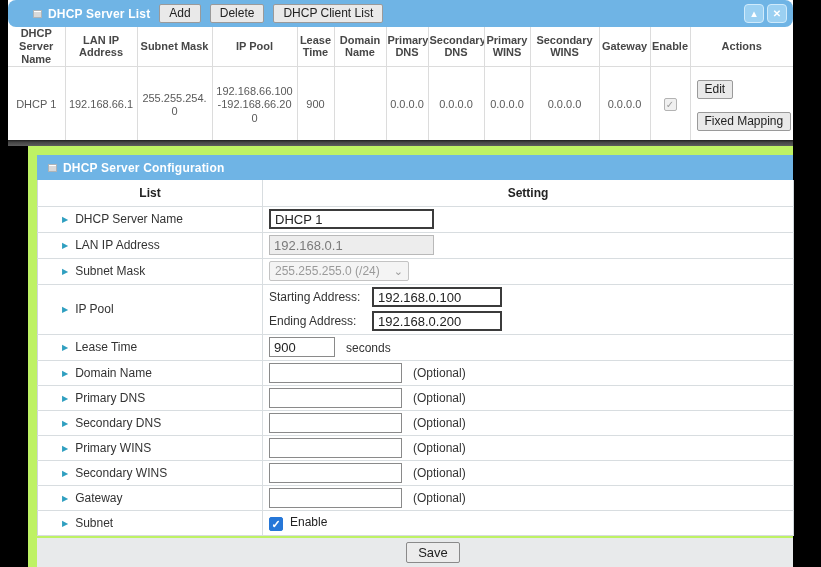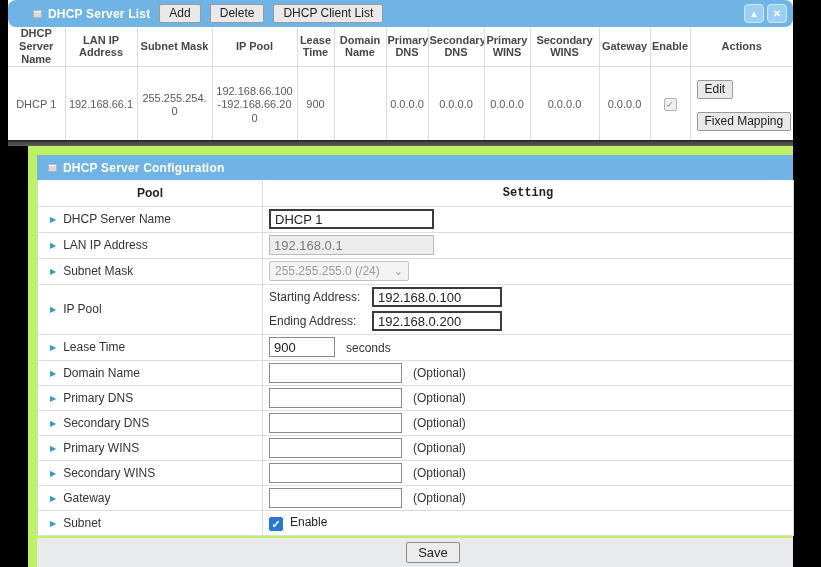--- a/index.html
+++ b/index.html
@@ -47,21 +47,21 @@
   
   .bottom-section { position:absolute; left:28px; top:146px; width:765px; height:421px;
       background:#bef264; padding-top:9px; }
   .config-panel { margin-left:9px; width:756px; }
   table.cfg-table { border-collapse:collapse; table-layout:fixed; width:756px; background:#fff;
       border-left:1px solid #cfd6da; border-right:1px solid #cfd6da; }
   table.cfg-table td, table.cfg-table th { border-bottom:1px solid #d8dde0; vertical-align:middle; }
   .col-item { width:225px; } .col-setting { width:531px; }
   tr.hrow { height:26px; }
   tr.hrow th { font-size:12px; font-weight:bold; color:#222; text-align:center; }
-  td.item { padding-left:12px; font-size:12px; color:#333; }
+  td.item { padding-left:24px; font-size:12px; color:#333; }
   td.setting { border-left:1px solid #d8dde0; padding-left:6px; font-size:12px; color:#333; }
   .bullet { color:#2f9fc0; font-size:8px; margin-right:7px; vertical-align:1px; }
   tr.r26 { height:26px; } tr.r50 { height:50px; } tr.r25 { height:25px; }
 
   input.inp { font-family:"Liberation Sans", sans-serif; font-size:13px; color:#222;
       height:20px; padding:0 4px; background:#fff; border:1px solid #8a8a8a; }
   input.inp.dark { border:2px solid #3b3b3b; }
   input.inp.dis { background:#ededed; border:1px solid #b9b9b9; color:#7a7a7a; }
   input.w165 { width:165px; } input.w130 { width:130px; } input.w66 { width:66px; } input.w133 { width:133px; }
   .fake-select { display:inline-flex; align-items:center; justify-content:space-between;
@@ -165,22 +165,22 @@
         <span class="panel-title">DHCP Server Configuration</span>
       </div>
 
       <table class="cfg-table">
         <colgroup>
             <col class="col-item">
             <col class="col-setting">
           </colgroup>
         <tbody>
             <tr class="hrow">
-          <th>Pool</th>
-          <th style="border-left:1px solid #d8dde0;font-family:Liberation Mono, monospace;">Setting</th>
+          <th>List</th>
+          <th style="border-left:1px solid #d8dde0;">Setting</th>
         </tr>
 
         <tr class="r26">
           <td class="item">
             <span class="bullet">▶</span><span>DHCP Server Name</span>
           </td>
           <td class="setting">
             <input class="inp dark w165" type="text" value="DHCP 1" style="">
           </td>
         </tr>

